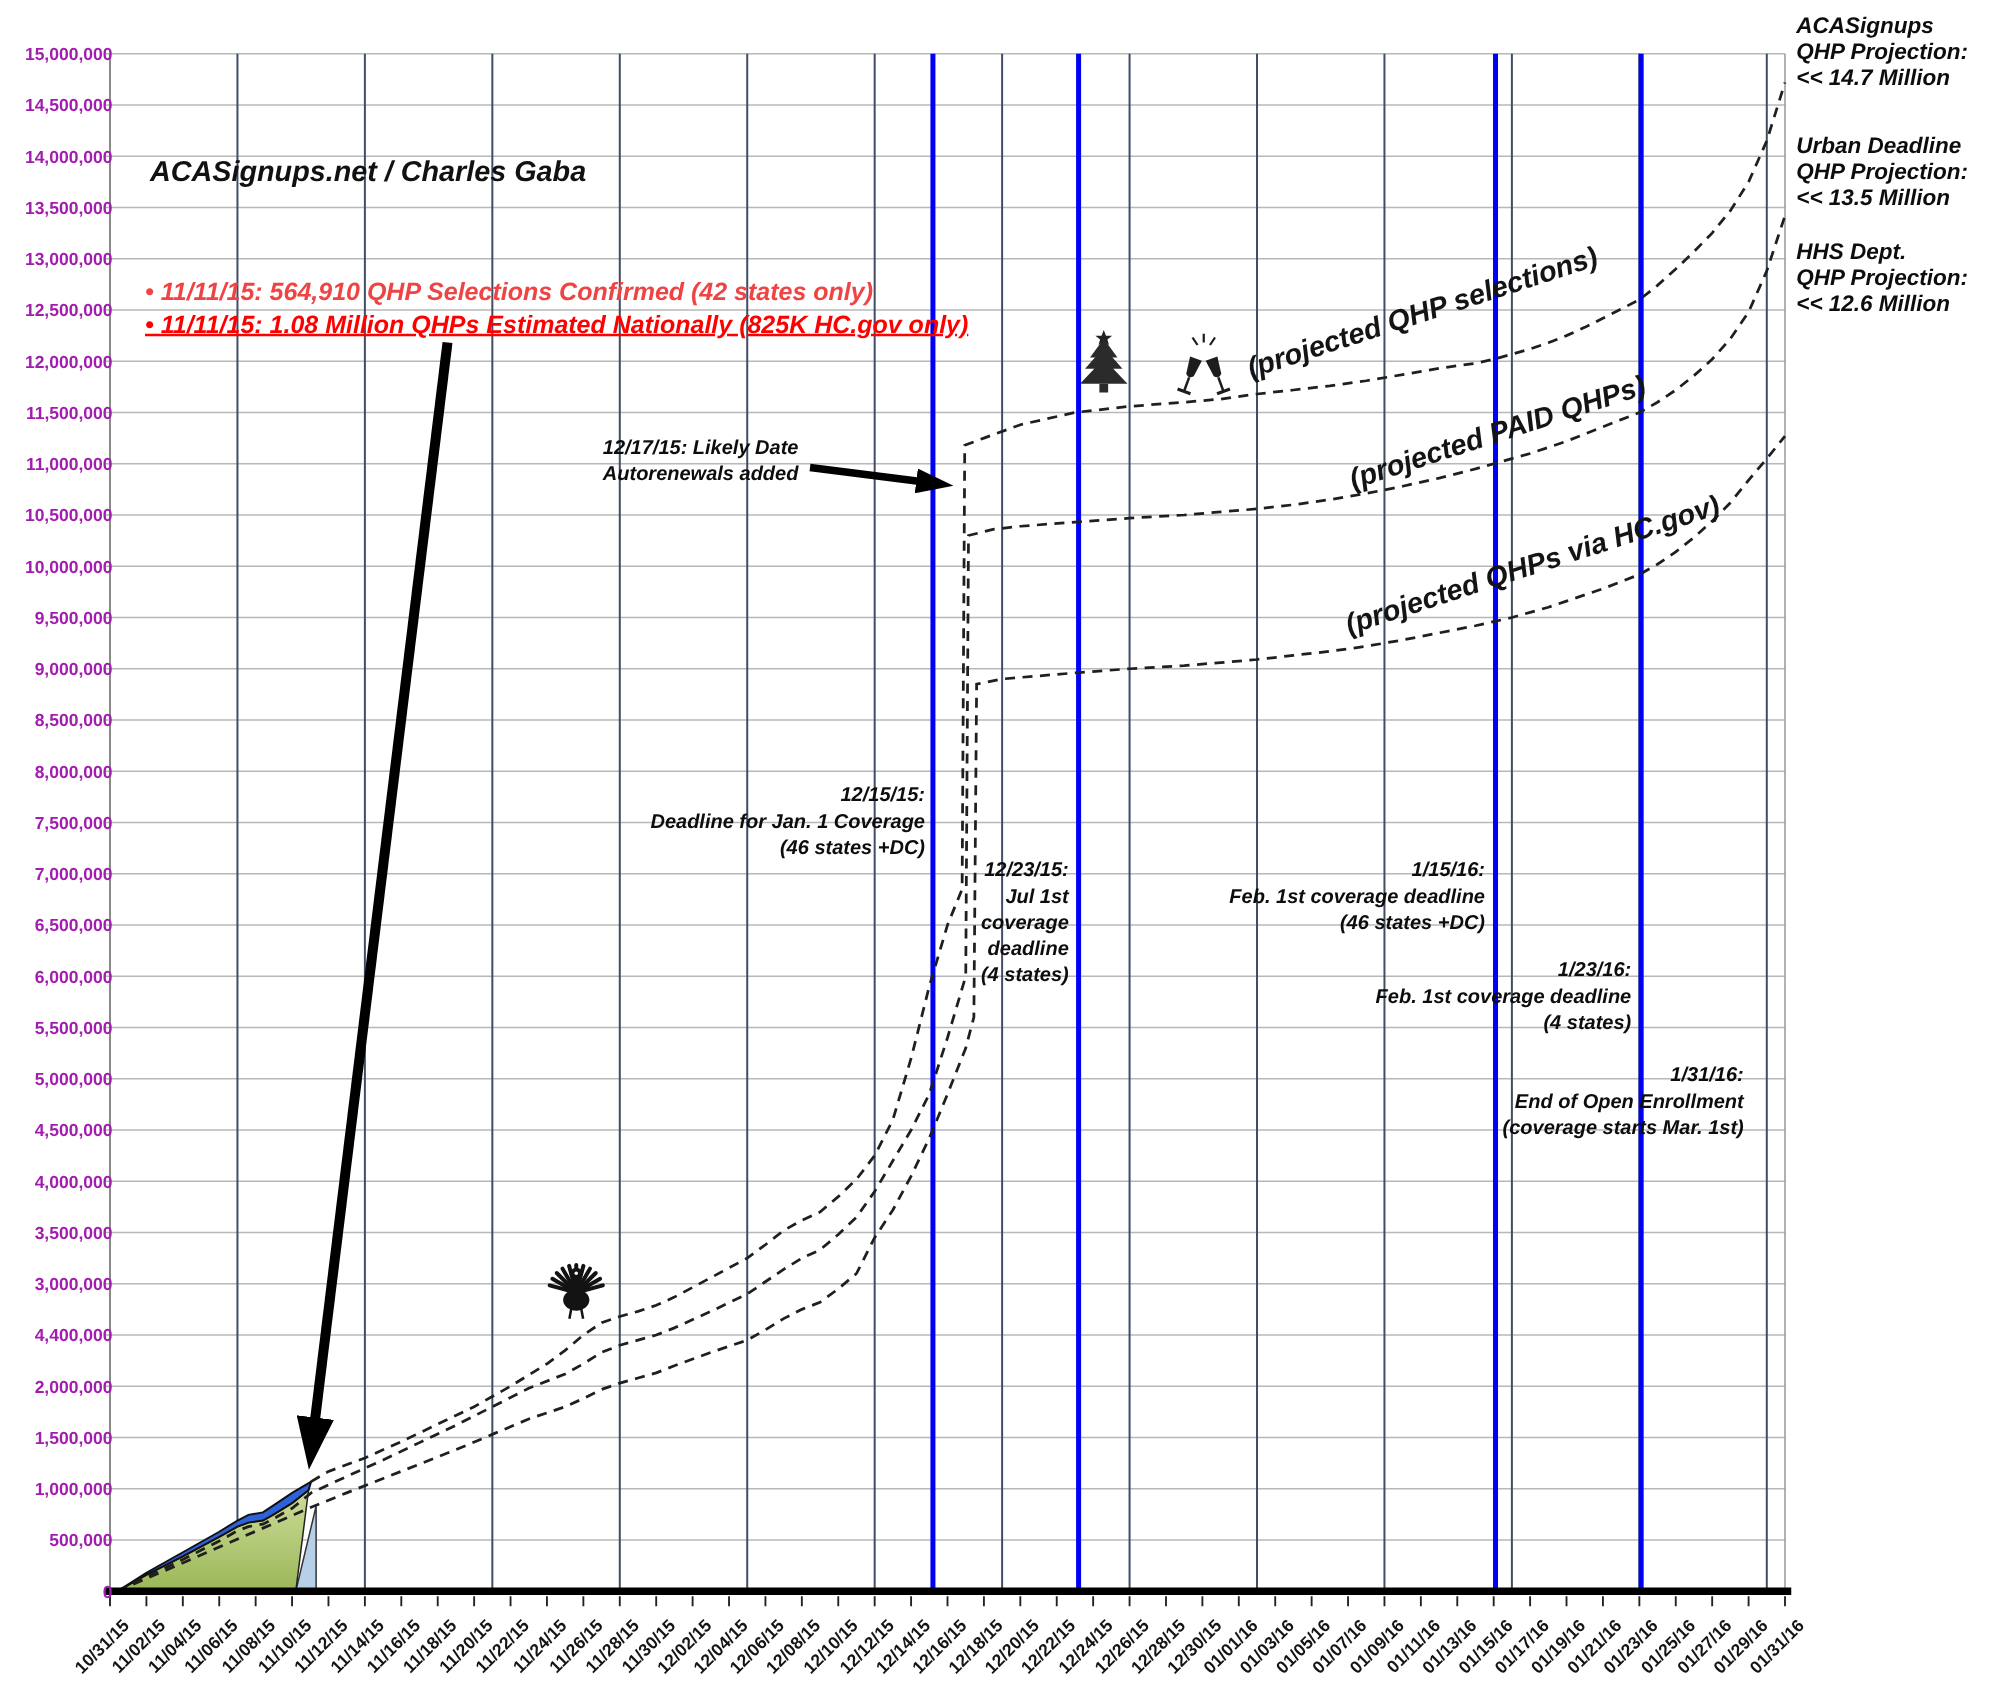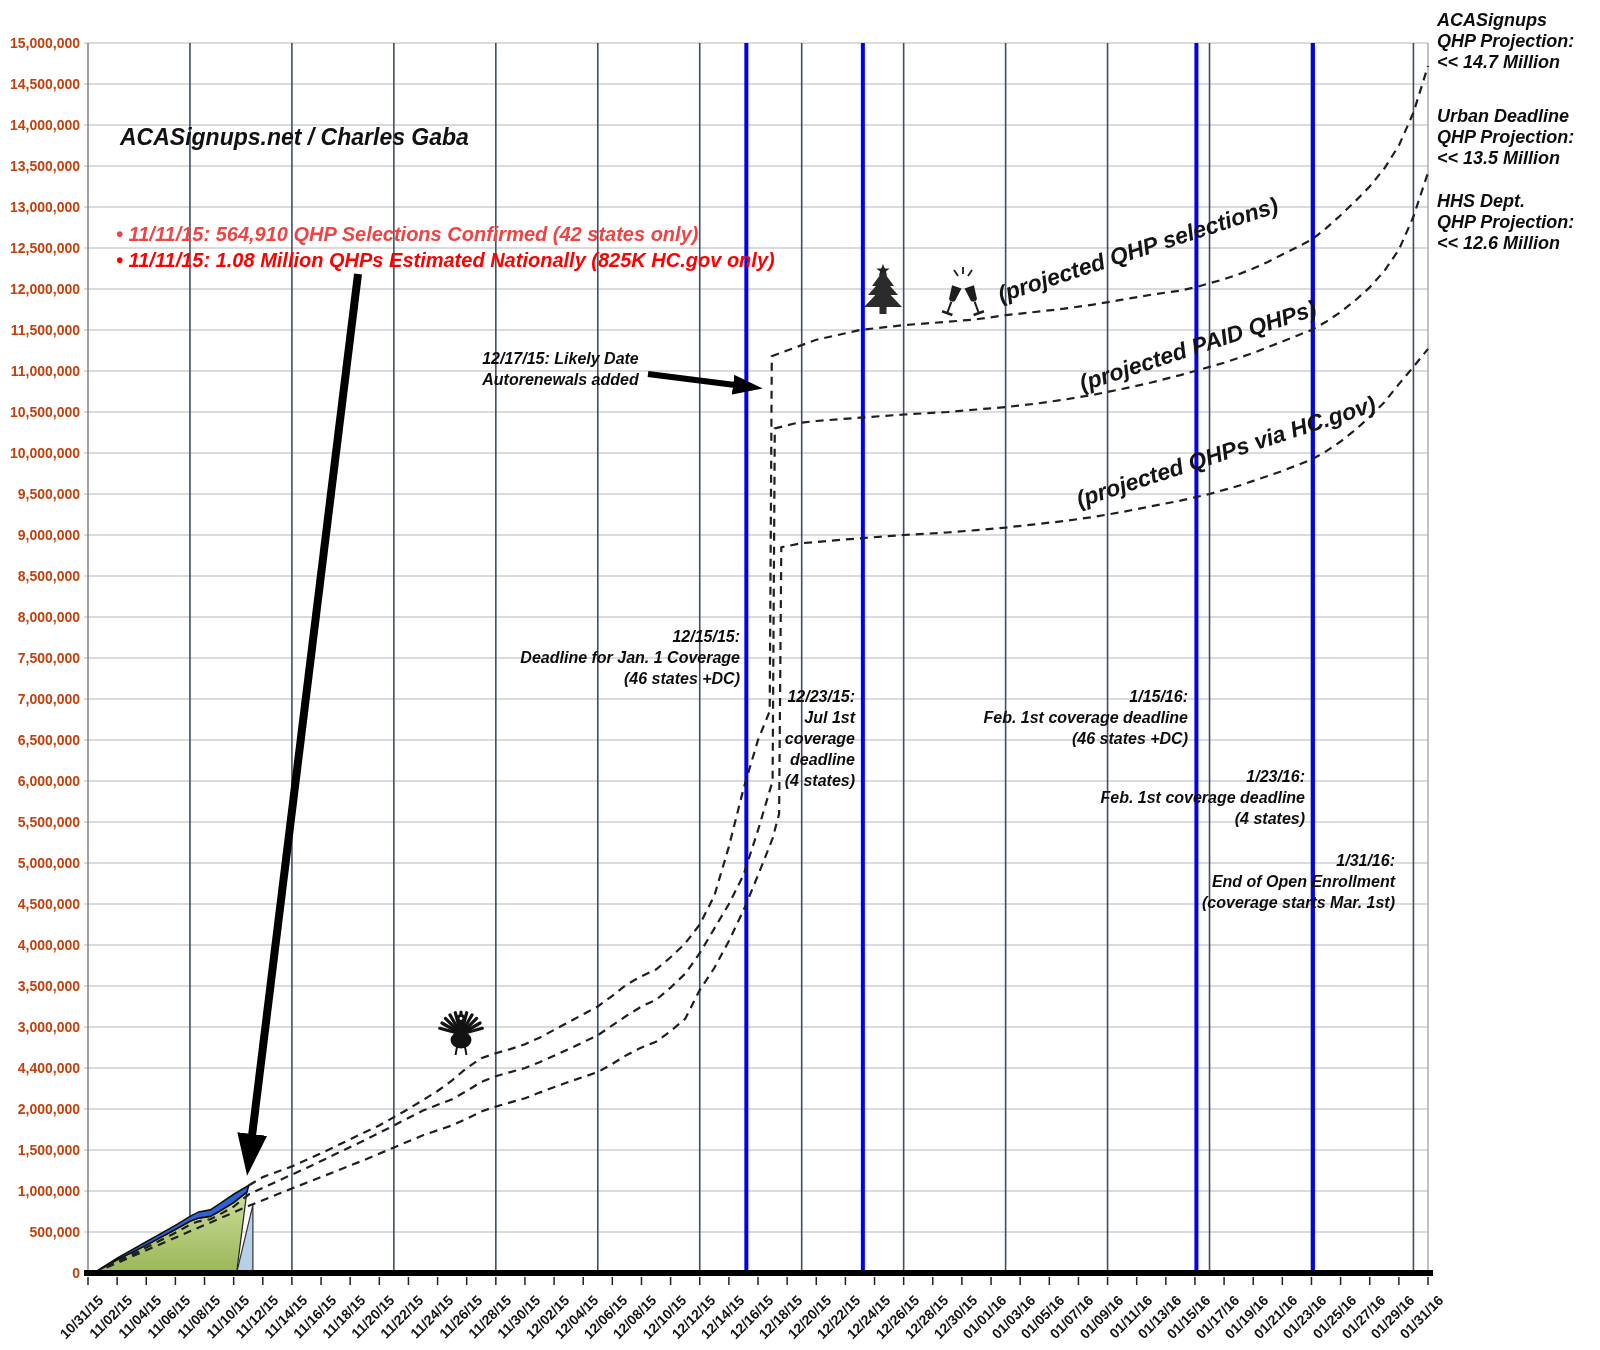--- a/index.html
+++ b/index.html
@@ -1,22 +1,22 @@
 <!DOCTYPE html>
 <html><head>
 <meta charset="utf-8">
 <style>
   html,body{margin:0;padding:0;background:#fff;}
   .stage{position:relative;width:1600px;height:1350px;background:#fff;overflow:hidden;
          font-family:"Liberation Sans",sans-serif;}
   .t1,.t2{position:absolute;left:120px;font:italic 700 23px "Liberation Sans",sans-serif;color:#111;white-space:nowrap;}
   .t3{position:absolute;left:120px;font:italic 700 18px "Liberation Sans",sans-serif;color:#111;white-space:nowrap;}
   .bullet{position:absolute;left:116px;font:italic 700 20px "Liberation Sans",sans-serif;white-space:nowrap;}
-  .ylab{position:absolute;left:0;width:80px;text-align:right;
-        font:700 14px "Liberation Sans",sans-serif;color:#c2410c;}
+  .ylab{position:absolute;left:10px;width:80px;text-align:right;
+        font:700 14px "Liberation Sans",sans-serif;color:#a21caf;}
   .xlab{position:absolute;width:120px;text-align:right;transform-origin:100% 0;transform:rotate(-45deg);
         font:700 14px "Liberation Sans",sans-serif;color:#141414;white-space:nowrap;}
   .ann{position:absolute;font:italic 700 16px/21px "Liberation Sans",sans-serif;color:#0d0d0d;}
   .proj{position:absolute;font:italic 700 18px/21px "Liberation Sans",sans-serif;color:#0d0d0d;white-space:nowrap;}
   .curvelab{position:absolute;font:italic 700 23px "Liberation Sans",sans-serif;color:#141414;
             white-space:nowrap;transform:translate(-50%,-50%) rotate(-18deg);}
   svg{position:absolute;left:0;top:0;}
 </style>
 </head>
 <body>
@@ -191,21 +191,21 @@
         </g>
         <line x1="0" y1="-20" x2="0" y2="-27" stroke="#1d1d1d" stroke-width="1.8"></line>
         <line x1="-5" y1="-18" x2="-9" y2="-24" stroke="#1d1d1d" stroke-width="1.8"></line>
         <line x1="5" y1="-18" x2="9" y2="-24" stroke="#1d1d1d" stroke-width="1.8"></line>
       </g>
       <line x1="358" y1="274" x2="252" y2="1136" stroke="#000" stroke-width="8" marker-end="url(#ah)"></line>
       <line x1="648" y1="374" x2="735" y2="385" stroke="#000" stroke-width="6" marker-end="url(#ah2)"></line>
     </svg>
   <div class="t1" style="top:124px">ACASignups.net / Charles Gaba</div>
   <div class="bullet" id="b1" style="top: 223px; color: #ef4444;">• 11/11/15: 564,910 QHP Selections Confirmed (42 states only)</div>
-  <div class="bullet" id="b2" style="top: 249px; color: rgb(254, 0, 0);">• 11/11/15: 1.08 Million QHPs Estimated Nationally (825K HC.gov only)</div>
+  <div class="bullet" id="b2" style="top: 249px; color: rgb(254, 0, 0); text-decoration: underline;">• 11/11/15: 1.08 Million QHPs Estimated Nationally (825K HC.gov only)</div>
   <div id="gen">
       <div class="ylab" style="top: 1265px;">0</div>
       <div class="ylab" style="top: 1224px;">500,000</div>
       <div class="ylab" style="top: 1183px;">1,000,000</div>
       <div class="ylab" style="top: 1142px;">1,500,000</div>
       <div class="ylab" style="top: 1101px;">2,000,000</div>
       <div class="ylab" style="top: 1060px;">4,400,000</div>
       <div class="ylab" style="top: 1019px;">3,000,000</div>
       <div class="ylab" style="top: 978px;">3,500,000</div>
       <div class="ylab" style="top: 937px;">4,000,000</div>

